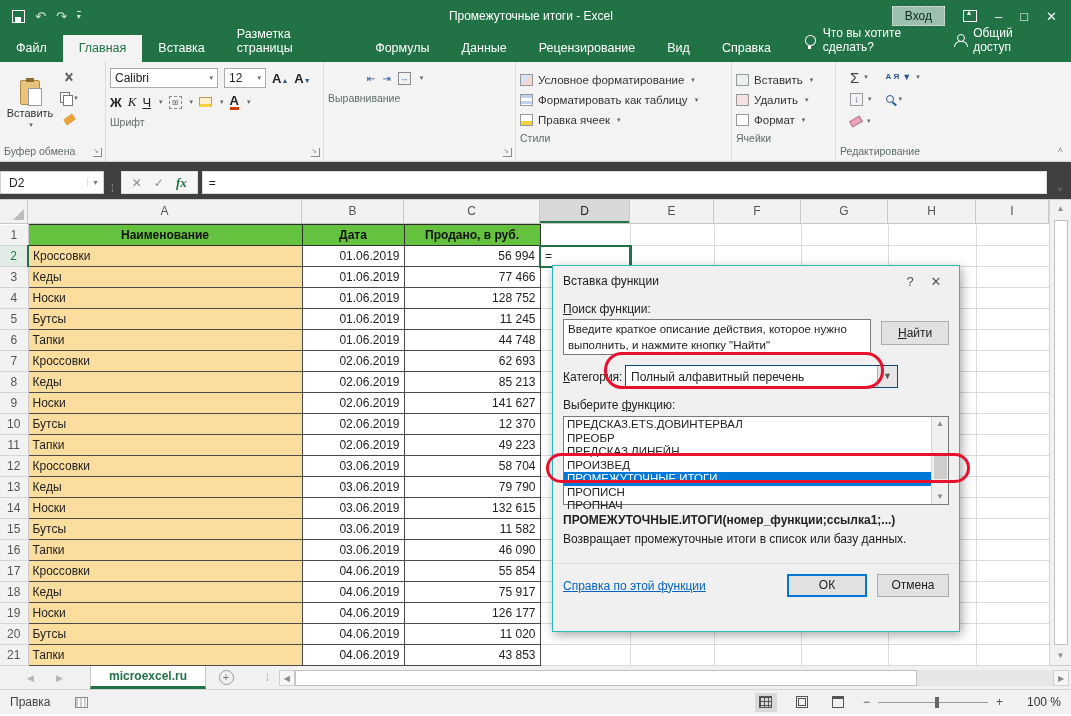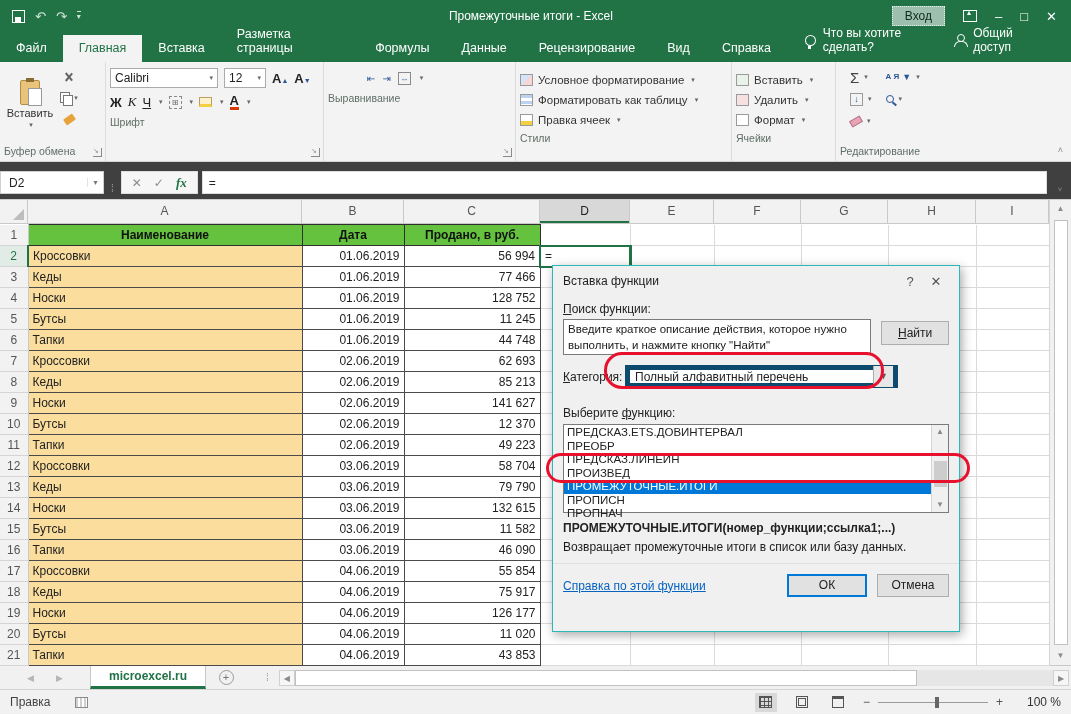--- a/index.html
+++ b/index.html
@@ -127,24 +127,24 @@
   .dlg-title { flex:1; }
   .dlg-hbtn { color:#555; width:26px; text-align:center; font-size:13px; }
   .dlg-body { padding:2px 10px 0; position:relative; }
   .dlg-label { margin:4px 0 3px; }
   .u { text-decoration:underline; }
   .searchrow { display:flex; gap:10px; }
   .searchbox { width:318px; height:36px; background:#fff; border:1px solid #7a7a7a; padding:1px 4px; font-size:11.5px; line-height:16px; color:#1a1a1a; }
   .findbtn { width:70px; height:24px; background:#e1e1e1; border:1px solid #adadad; text-align:center; line-height:22px; margin-top:2px; }
   .catrow { display:flex; align-items:center; margin-top:10px; }
   .catlabel { width:62px; }
-  .catselect { width:273px; height:23px; background:#fff; border:5px solid #0c4a6e; display:flex; align-items:center; }
+  .catselect { width:273px; height:23px; background:#fff; border:1px solid #0c4a6e; display:flex; align-items:center; }
   .catselect .catval { flex:1; padding-left:5px; }
   .catdrop { width:20px; height:21px; background:#e6e6e6; border-left:1px solid #adadad; text-align:center; color:#555; font-size:9px; line-height:21px; }
-  .sel-label { margin:18px 0 4px; }
+  .sel-label { margin:10px 0 4px; }
   .listbox { width:386px; height:89px; background:#fff; border:1px solid #7a7a7a; display:flex; }
   .flist { flex:1; padding-top:1px; }
   .fitem { height:13.5px; line-height:13.5px; padding-left:3px; font-size:11.5px; white-space:nowrap; }
   .fitem.fsel { background:#0078d7; color:#fff; }
   .lscroll { width:17px; background:#f0f0f0; border-left:1px solid #d5d5d5; display:flex; flex-direction:column; align-items:center; }
   .lscroll .varrow { height:14px; line-height:14px; }
   .lthumb { width:13px; height:26px; background:#cdcdcd; margin-top:22px; }
   .fsig { font-weight:bold; margin-top:8px; }
   .fdesc { margin-top:5px; color:#1a1a1a; }
   .dlg-sep { position:absolute; left:0; right:0; top:297px; border-top:1px solid #dfdfdf; }

